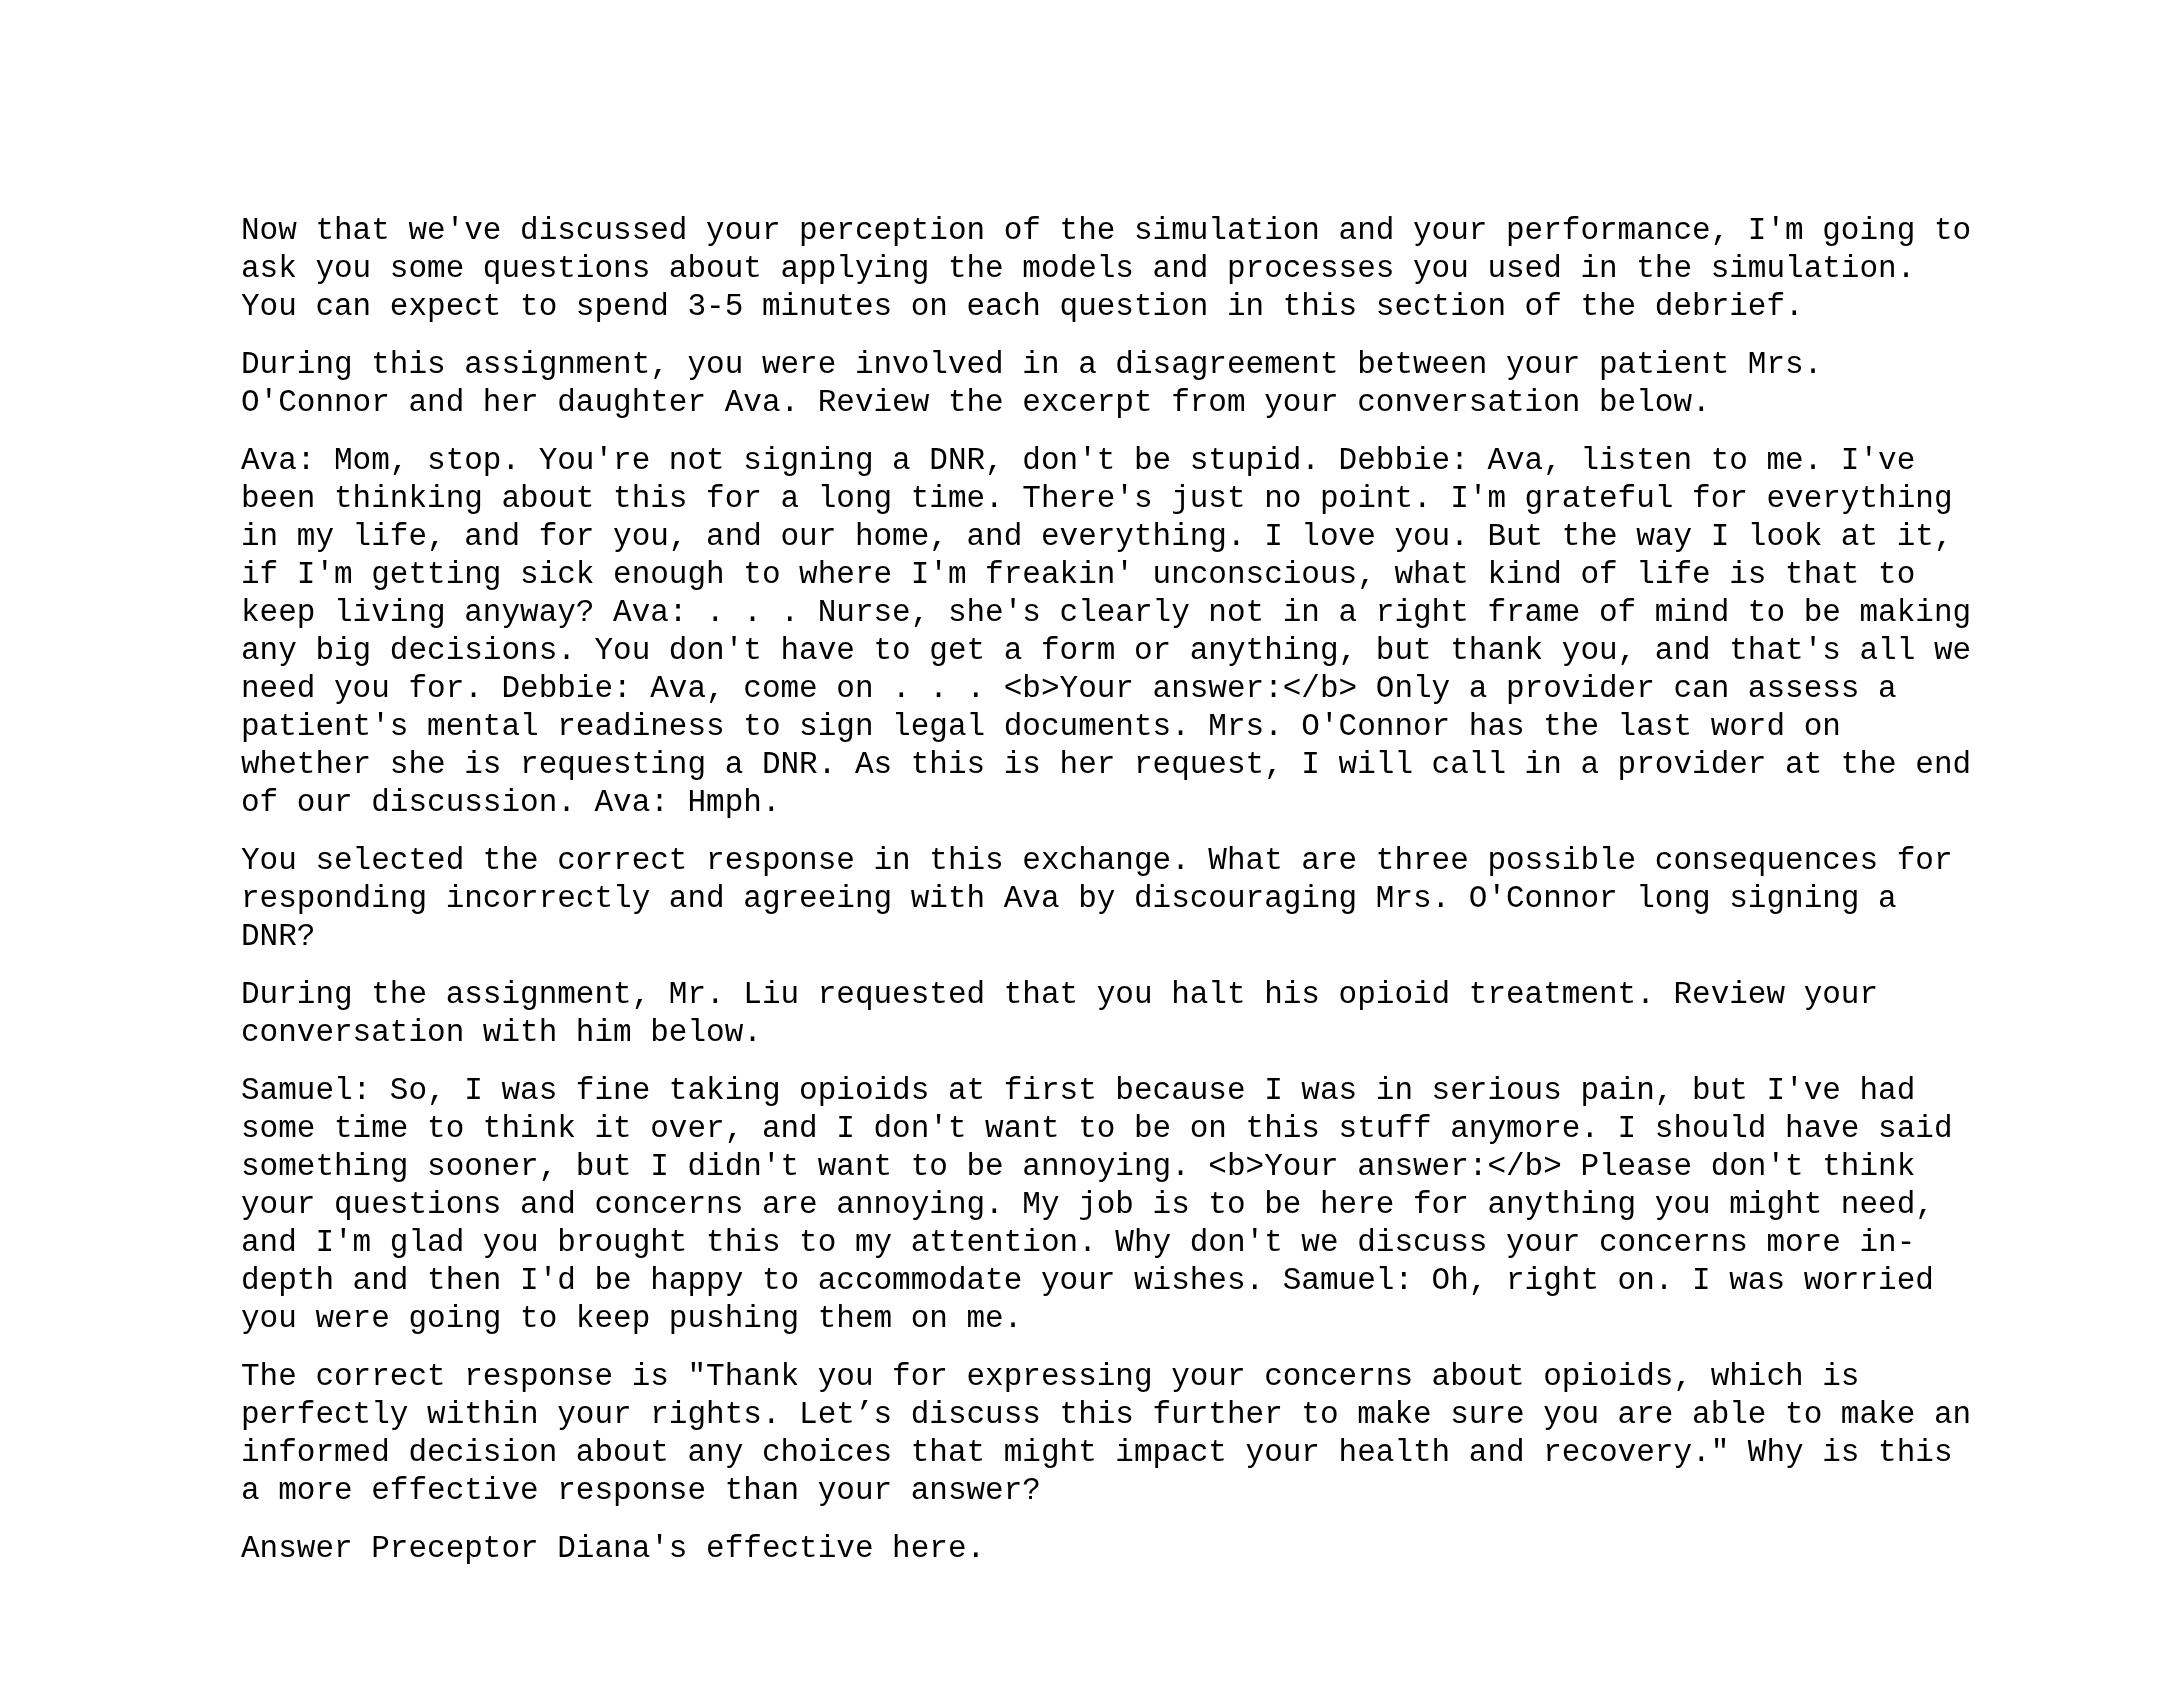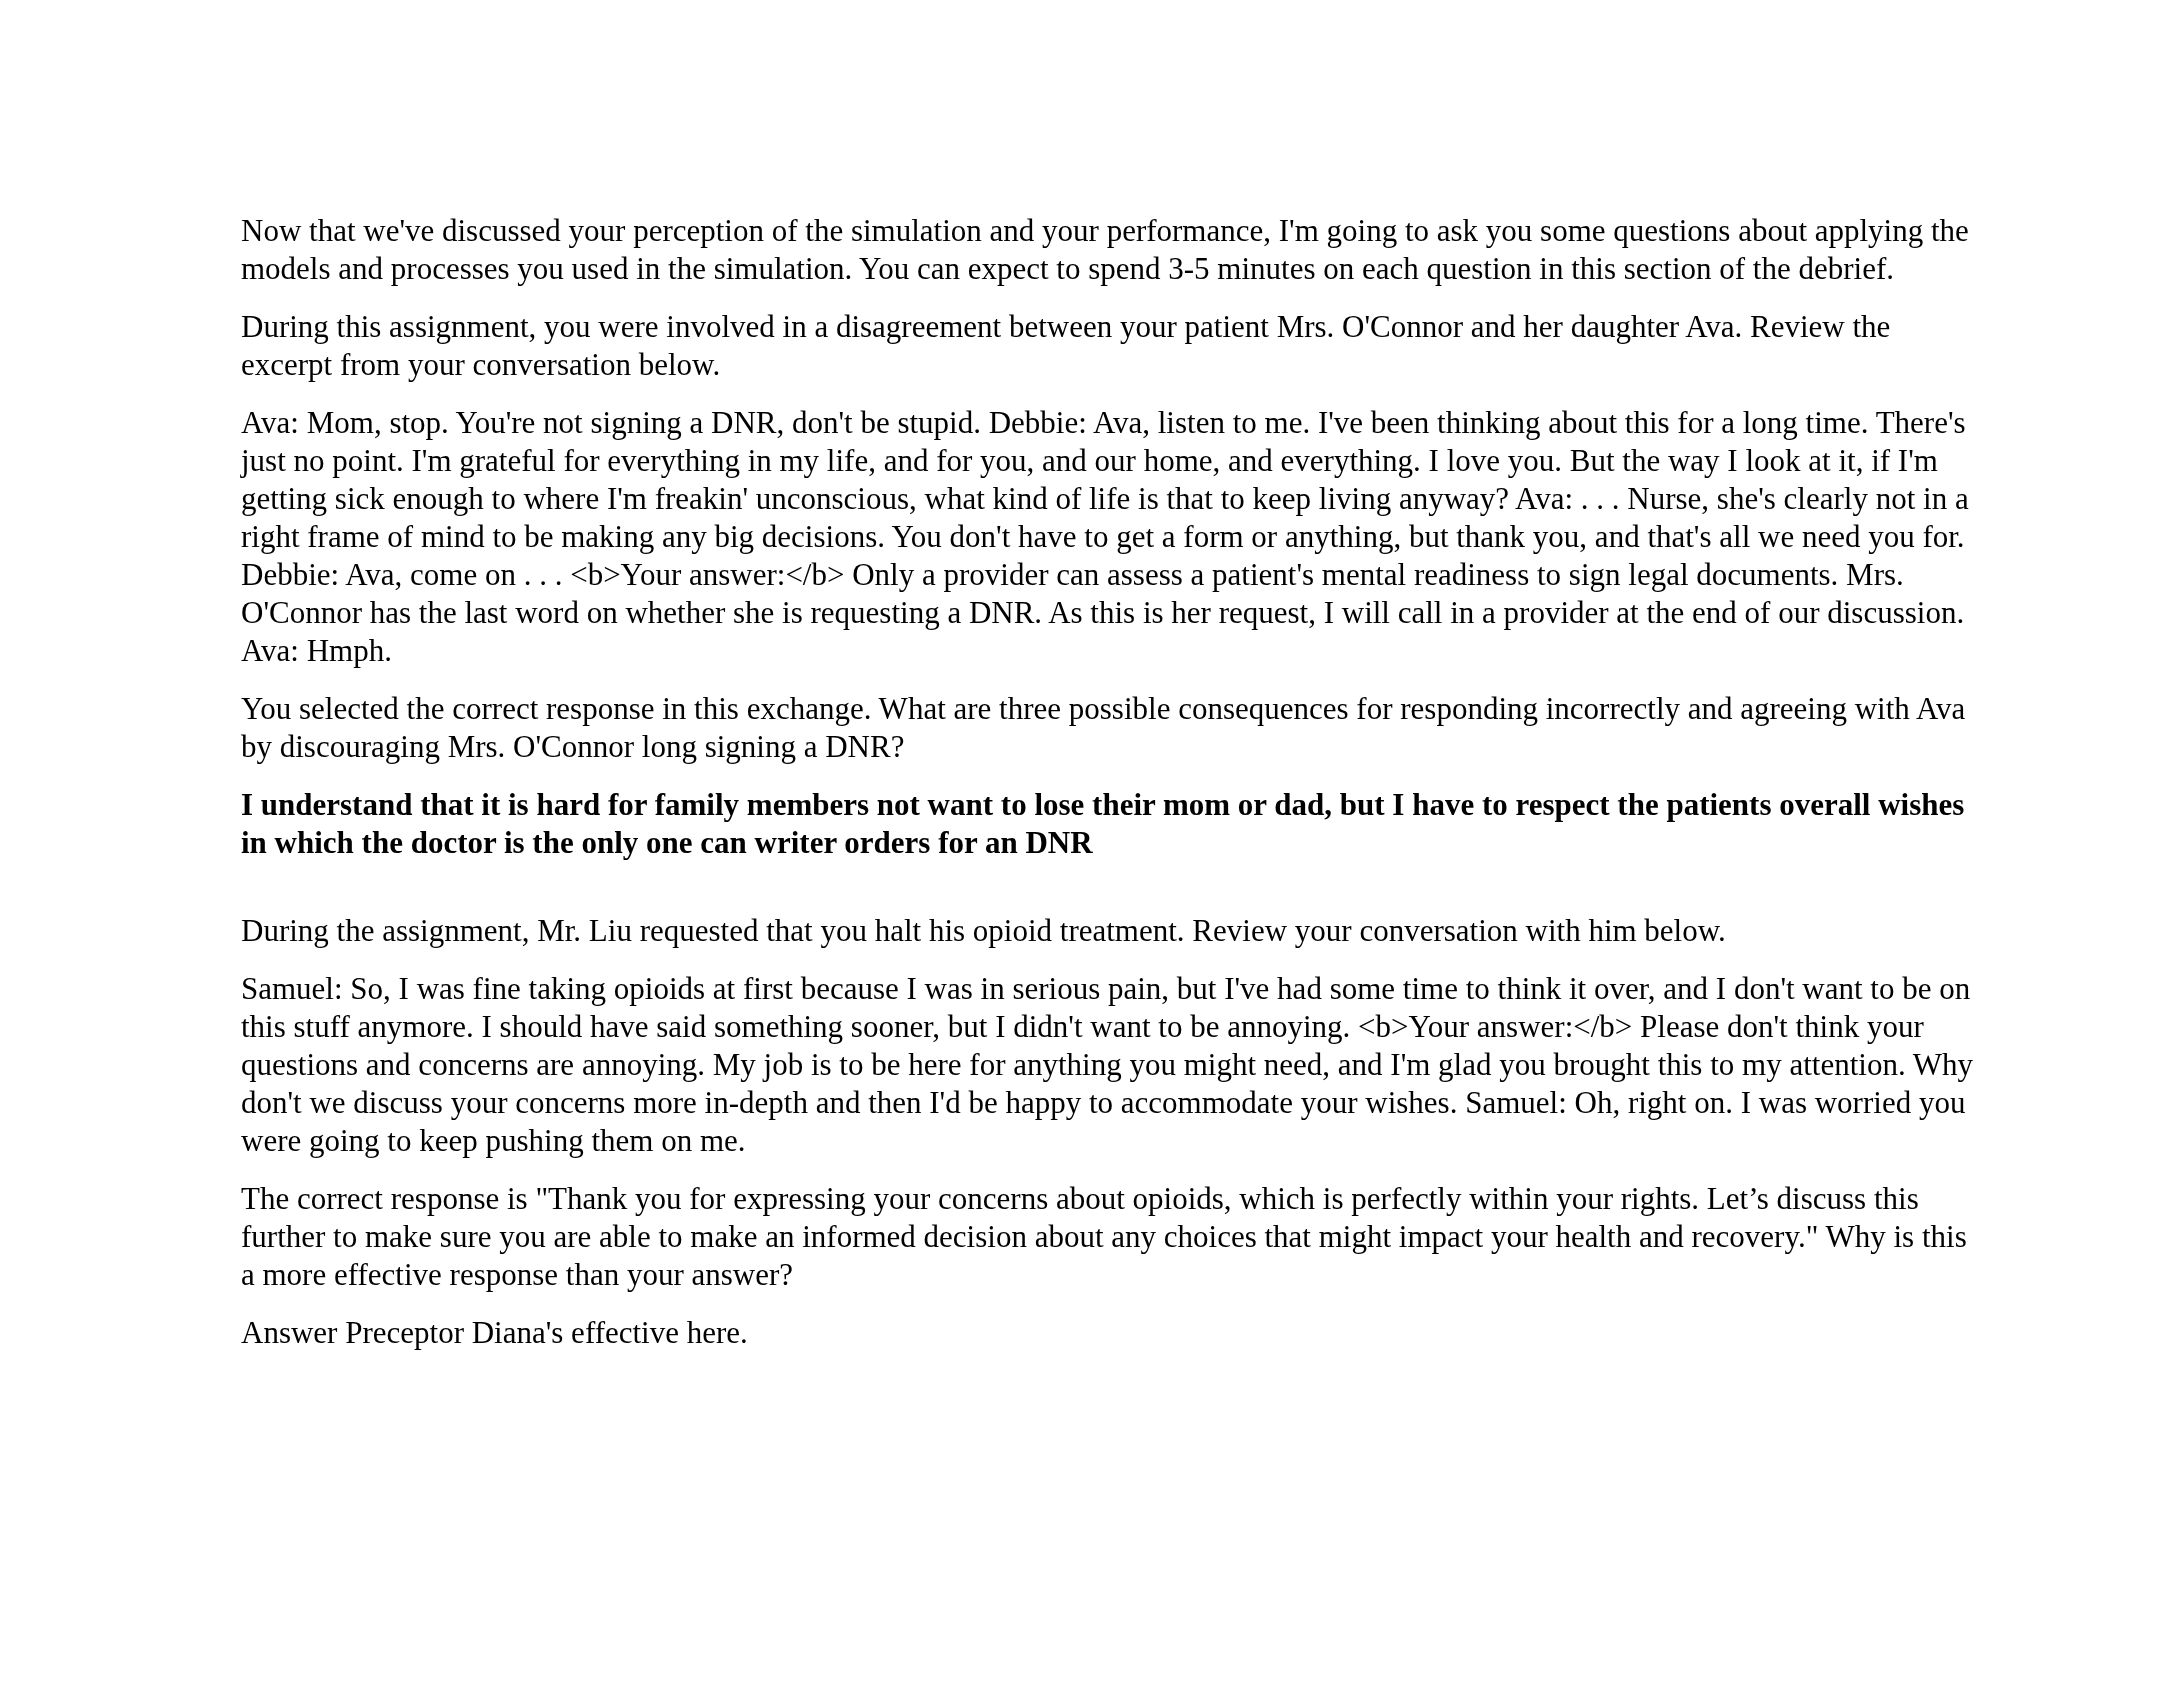--- a/index.html
+++ b/index.html
@@ -19,35 +19,35 @@
       position: absolute;
       left: 241px;
       top: 212px;
       width: 1742px;
     }
     .para {
       font-size: 31px;
       line-height: 38px;
       margin: 0 0 20px 0;
       white-space: normal;
+      font-family: Liberation Mono, monospace;
     }
     .para.bold {
       font-weight: bold;
     }
     .para.gap-after {
       margin-bottom: 50px;
     }
   </style>
 </head>
 <body>
 
 <div class="page">
   <p class="para">Now that we've discussed your perception of the simulation and your performance, I'm going to ask you some questions about applying the models and processes you used in the simulation. You can expect to spend 3-5 minutes on each question in this section of the debrief.</p>
   <p class="para">During this assignment, you were involved in a disagreement between your patient Mrs. O'Connor and her daughter Ava. Review the excerpt from your conversation below.</p>
   <p class="para">Ava: Mom, stop. You're not signing a DNR, don't be stupid. Debbie: Ava, listen to me. I've been thinking about this for a long time. There's just no point. I'm grateful for everything in my life, and for you, and our home, and everything. I love you. But the way I look at it, if I'm getting sick enough to where I'm freakin' unconscious, what kind of life is that to keep living anyway? Ava: . . . Nurse, she's clearly not in a right frame of mind to be making any big decisions. You don't have to get a form or anything, but thank you, and that's all we need you for. Debbie: Ava, come on . . . &lt;b&gt;Your answer:&lt;/b&gt; Only a provider can assess a patient's mental readiness to sign legal documents. Mrs. O'Connor has the last word on whether she is requesting a DNR. As this is her request, I will call in a provider at the end of our discussion. Ava: Hmph.</p>
   <p class="para">You selected the correct response in this exchange. What are three possible consequences for responding incorrectly and agreeing with Ava by discouraging Mrs. O'Connor long signing a DNR?</p>
-  <p class="para bold gap-after">I understand that it is hard for family members not want to lose their mom or dad, but I have to respect the patients overall wishes in which the doctor is the only one can writer orders for an DNR</p>
   <p class="para">During the assignment, Mr. Liu requested that you halt his opioid treatment. Review your conversation with him below.</p>
   <p class="para">Samuel: So, I was fine taking opioids at first because I was in serious pain, but I've had some time to think it over, and I don't want to be on this stuff anymore. I should have said something sooner, but I didn't want to be annoying. &lt;b&gt;Your answer:&lt;/b&gt; Please don't think your questions and concerns are annoying. My job is to be here for anything you might need, and I'm glad you brought this to my attention. Why don't we discuss your concerns more in-depth and then I'd be happy to accommodate your wishes. Samuel: Oh, right on. I was worried you were going to keep pushing them on me.</p>
   <p class="para">The correct response is "Thank you for expressing your concerns about opioids, which is perfectly within your rights. Let’s discuss this further to make sure you are able to make an informed decision about any choices that might impact your health and recovery." Why is this a more effective response than your answer?</p>
   <p class="para">Answer Preceptor Diana's effective here.</p>
 </div>
 
 
 </body></html>

